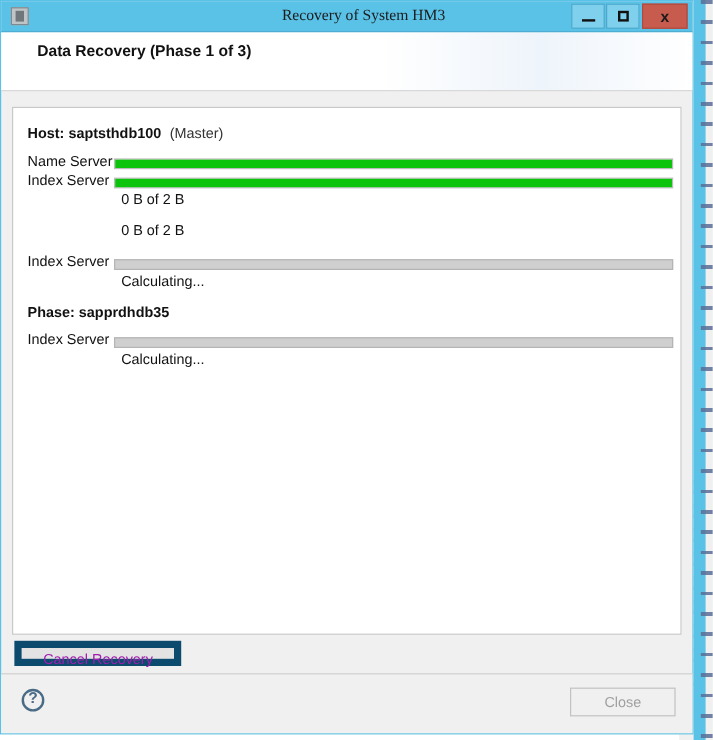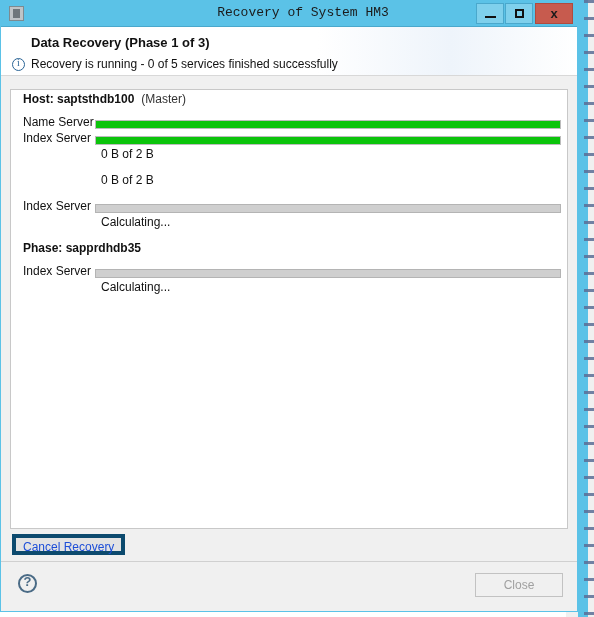--- a/index.html
+++ b/index.html
@@ -110,21 +110,21 @@
     background: #6f777c;
   }
   #title-text {
     position: absolute;
     left: 0;
     right: 0;
     top: 4px;
     text-align: center;
     font-size: 13px;
     color: #1b1b1b;
-    font-family: Liberation Mono, monospace;
+    font-family: Liberation Serif, serif;
     padding-left: 28px;
   }
   .caption-btn {
     position: absolute;
     top: 2px;
     width: 28px;
     height: 21px;
     box-sizing: border-box;
     border: 1px solid #4aa8cc;
     background: #7fd0ec;
@@ -223,21 +223,21 @@
   #panel {
     width: 100%;
     height: 100%;
     background: #ffffff;
     border: 1px solid #c8c8c8;
     box-sizing: border-box;
     overflow: hidden;
     position: relative;
   }
   #panel-inner {
-    padding: 2px 0 0 12px;
+    padding: 14px 0 0 12px;
   }
 
   .host-group { margin-bottom: 4px; }
   .host-title {
     font-size: 12px;
     font-weight: bold;
     color: #111111;
     margin-bottom: 9px;
   }
   .host-title .master {
@@ -278,27 +278,27 @@
     color: #111111;
     margin: 1px 0 12px 78px;
   }
 
   
   #cancel-recovery {
     position: absolute;
     left: 11px;
     top: 533px;
     height: 21px;
-    padding: 0 7px;
+    padding: 0 18px;
     background: #e3e3e3;
-    border: 4px solid #0c4a6e;
+    border: 6px solid #0c4a6e;
     box-sizing: border-box;
     font-family: "Liberation Sans", sans-serif;
     font-size: 12px;
-    color: #1d4ed8;
+    color: #a21caf;
     line-height: 19px;
     cursor: default;
   }
 
   
   #footer {
     position: absolute;
     left: 0;
     right: 0;
     bottom: 0;
@@ -365,24 +365,20 @@
     <div class="caption-btn" id="btn-max">
       <span class="glyph"></span>
     </div>
     <div class="caption-btn" id="btn-close">
       <span class="glyph">x</span>
     </div>
   </div>
 
   <div id="header">
     <div id="header-title">Data Recovery (Phase 1 of 3)</div>
-    <div id="header-status-row">
-      <span id="info-icon"></span>
-      <span id="header-status-text">Recovery is running - 0 of 5 services finished successfully</span>
-    </div>
   </div>
 
   <div id="panel-wrap">
     <div id="panel">
       <div id="panel-inner">
           <div class="host-group">
             <div class="host-title"><span>Host: saptsthdb100</span><span class="master">(Master)</span></div>
             <div class="svc-row">
               <div class="svc-label">Name Server</div>
               <div class="progress">

